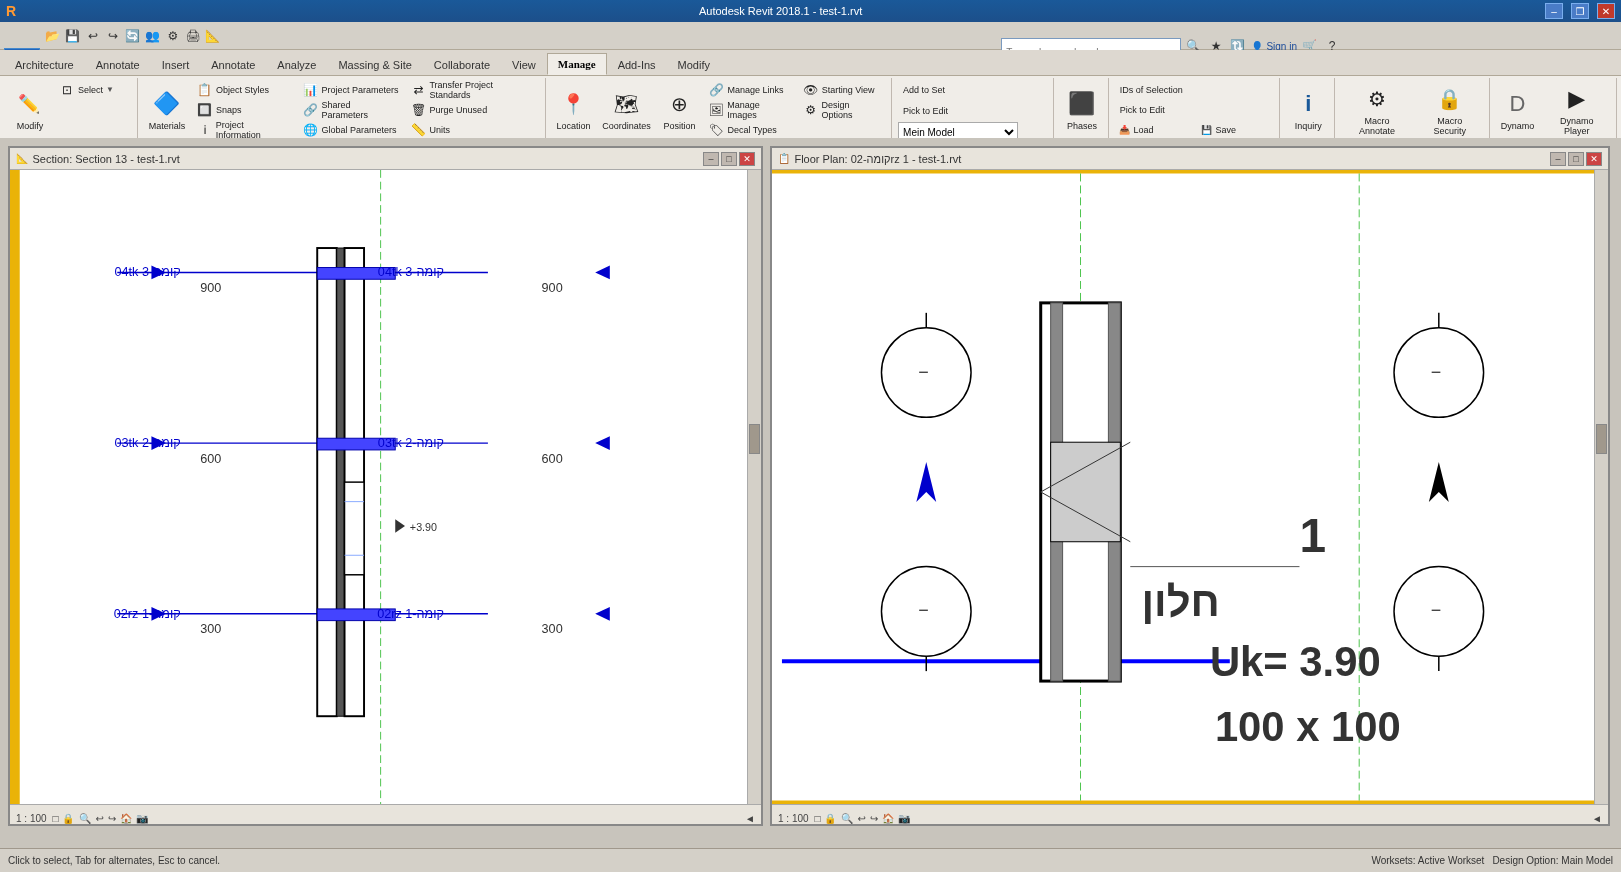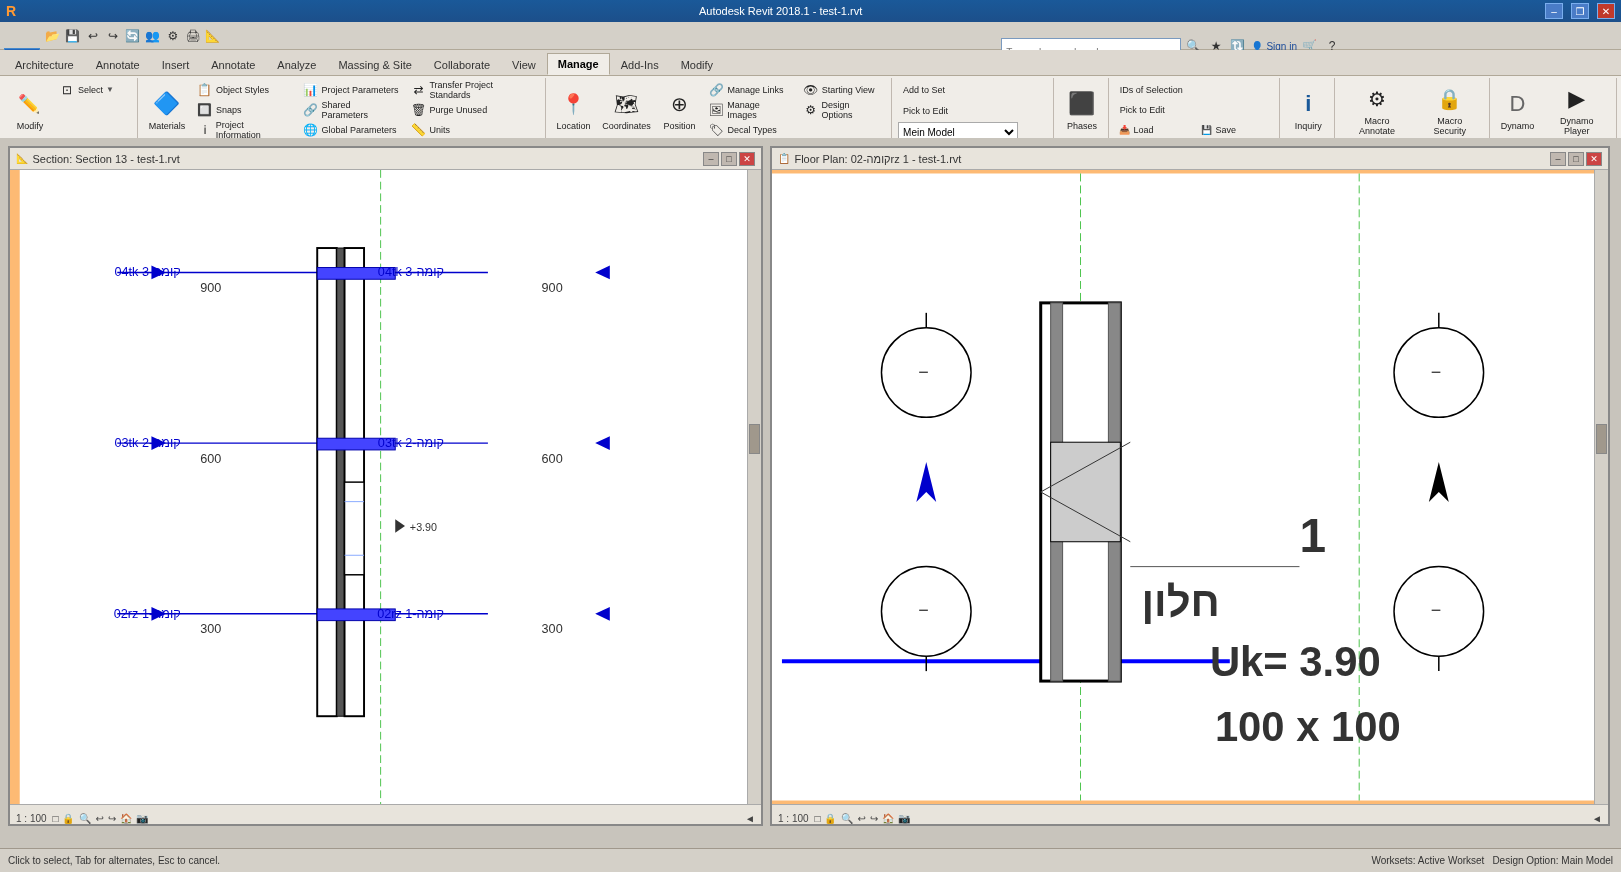--- a/index.html
+++ b/index.html
@@ -61,20 +61,21 @@
       display: flex; align-items: center;
       background: #ddd8d0;
       color: #333;
     }
     .ribbon-tab.active {
       background: #f0ede8;
       border-color: #b0a898;
       border-bottom: 1px solid #f0ede8;
       color: #000;
       font-weight: bold;
+      font-family: Liberation Serif, serif;
     }
     #ribbon-content {
       display: flex;
       align-items: stretch;
       height: 88px;
       padding: 2px 4px;
       gap: 2px;
     }
     .ribbon-group {
       display: flex;
@@ -208,21 +209,21 @@
       border: 1px solid #888;
       font-size: 9px;
       display: flex; align-items: center; justify-content: center;
       cursor: pointer;
     }
     .panel-btn.close-btn { background: #cc4444; color: white; }
 
     .drawing-area {
       position: absolute;
       top: 22px; left: 0; right: 0; bottom: 20px;
-      background: #fdba74;
+      background: #eab308;
       overflow: hidden;
     }
 
     .panel-statusbar {
       position: absolute;
       bottom: 0; left: 0; right: 0;
       height: 20px;
       background: #e8e4dc;
       border-top: 1px solid #aaa;
       display: flex;

